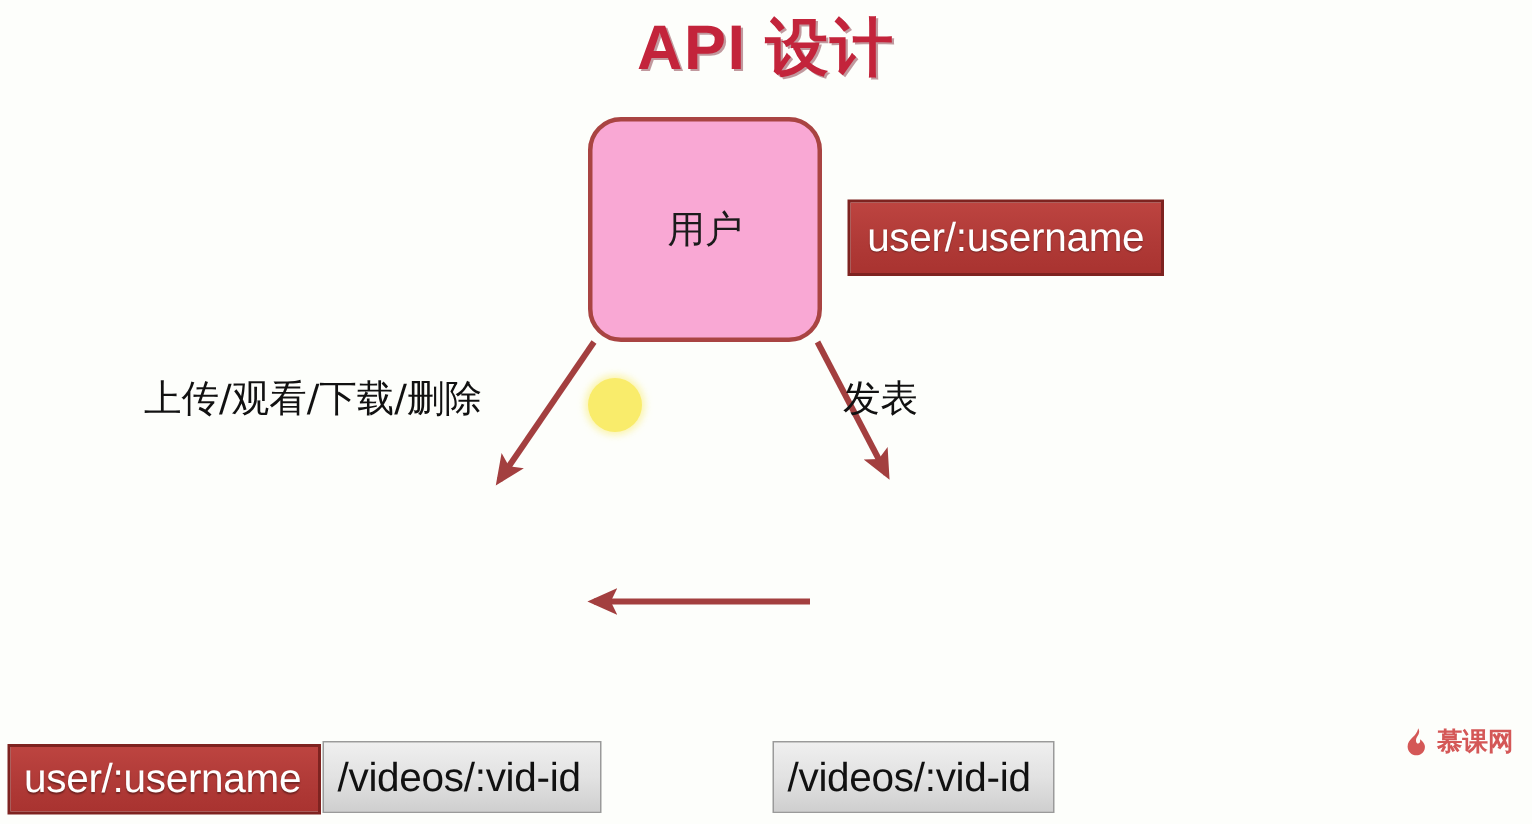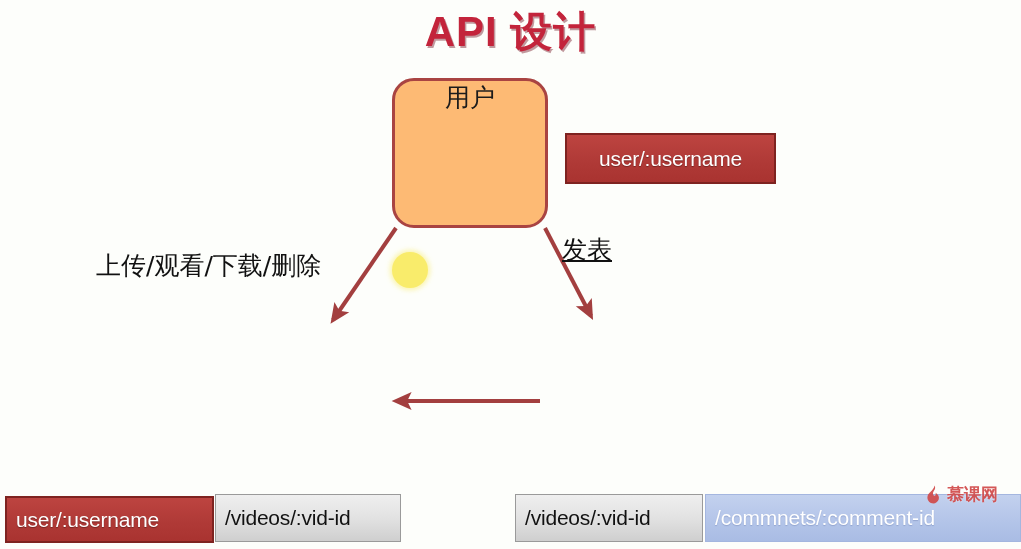--- a/index.html
+++ b/index.html
@@ -42,25 +42,25 @@
     left: 0; top: 0;
     width: 1021px;
     height: 549px;
     pointer-events: none;
   }
 
   
   .node {
     position: absolute;
     box-sizing: border-box;
-    background: #fdba74;
+    background: #f9a8d4;
     border: 3px solid #a94442;
     border-radius: 22px;
     display: flex;
-    align-items: flex-start;
+    align-items: center;
     justify-content: center;
     text-align: center;
     color: #1b1b1b;
     font-size: 25px;
     line-height: 1.35;
     font-family: "DejaVu Sans", "Liberation Sans", sans-serif;
   }
   .node span { display: block; padding: 0 10px; }
 
   #node-user     { left: 392px; top: 78px;  width: 156px; height: 150px; }
@@ -69,42 +69,42 @@
 
   
   .edge-label {
     position: absolute;
     color: #111111;
     font-size: 25px;
     font-family: "DejaVu Sans", "Liberation Sans", sans-serif;
     white-space: nowrap;
   }
   #label-upload  { left: 96px; top: 249px; }
-  #label-publish { left: 562px; top: 233px; text-decoration: underline; }
+  #label-publish { left: 562px; top: 249px; }
   #label-belongs { left: 405px; top: 357px; }
 
   
   #cursor-dot {
     position: absolute;
     left: 392px;
     top: 252px;
     width: 36px;
     height: 36px;
     border-radius: 50%;
     background: #f9ec6b;
     box-shadow: 0 0 5px 2px rgba(249,236,107,0.55);
   }
 
   
   .badge {
     position: absolute;
     box-sizing: border-box;
     display: flex;
     align-items: center;
-    font-size: 21px;
+    font-size: 27px;
     font-family: "Liberation Sans", "DejaVu Sans", sans-serif;
     white-space: nowrap;
     padding: 0 9px;
     letter-spacing: -0.2px;
   }
   .badge-red {
     background: linear-gradient(180deg, #bd4440 0%, #b03a37 55%, #a93330 100%);
     border: 2px solid #7e2320;
     color: #ffffff;
     text-shadow: 0 1px 1px rgba(0,0,0,0.35);
@@ -123,21 +123,21 @@
 
   #badge-user-top      { left: 565px; top: 133px; width: 211px; height: 51px; justify-content: center; }
   #badge-bl-user       { left: 5px;   top: 496px; width: 209px; height: 47px; }
   #badge-bl-videos     { left: 215px; top: 494px; width: 186px; height: 48px; }
   #badge-br-videos     { left: 515px; top: 494px; width: 188px; height: 48px; }
   #badge-br-comments   { left: 705px; top: 494px; width: 316px; height: 48px; }
 
   
   #watermark {
     position: absolute;
-    right: 23px;
+    right: 12px;
     bottom: 2px;
     display: flex;
     align-items: center;
     gap: 4px;
     opacity: 0.92;
   }
   #watermark .wm-flame { display: block; }
   #watermark .wm-text {
     font-size: 17px;
     font-weight: bold;
@@ -177,21 +177,20 @@
   <div class="edge-label" id="label-publish">发表</div>
 
   <div id="cursor-dot"></div>
 
   <div class="badge badge-red" id="badge-user-top">user/:username</div>
 
   <div class="badge badge-red" id="badge-bl-user">user/:username</div>
   <div class="badge badge-gray" id="badge-bl-videos">/videos/:vid-id</div>
 
   <div class="badge badge-gray" id="badge-br-videos">/videos/:vid-id</div>
-  <div class="badge badge-blue" id="badge-br-comments">/commnets/:comment-id</div>
 
   <div id="watermark">
     <svg class="wm-flame" width="17" height="19" viewBox="0 0 17 19">
       <path d="M8.5 0.5 C10.5 4.2 7.2 5.6 7.0 8.3 C6.8 10.6 8.6 11.3 9.4 10.2
                C10.1 9.2 9.6 7.8 9.6 7.8 C12.3 9.6 13.6 12.0 12.7 14.6
                C11.9 17.0 9.6 18.5 7.4 18.5 C4.0 18.5 1.4 16.0 1.4 12.6
                C1.4 7.6 7.6 6.0 8.5 0.5 Z" fill="#d14a4a"></path>
     </svg>
     <span class="wm-text">慕课网</span>
   </div>

